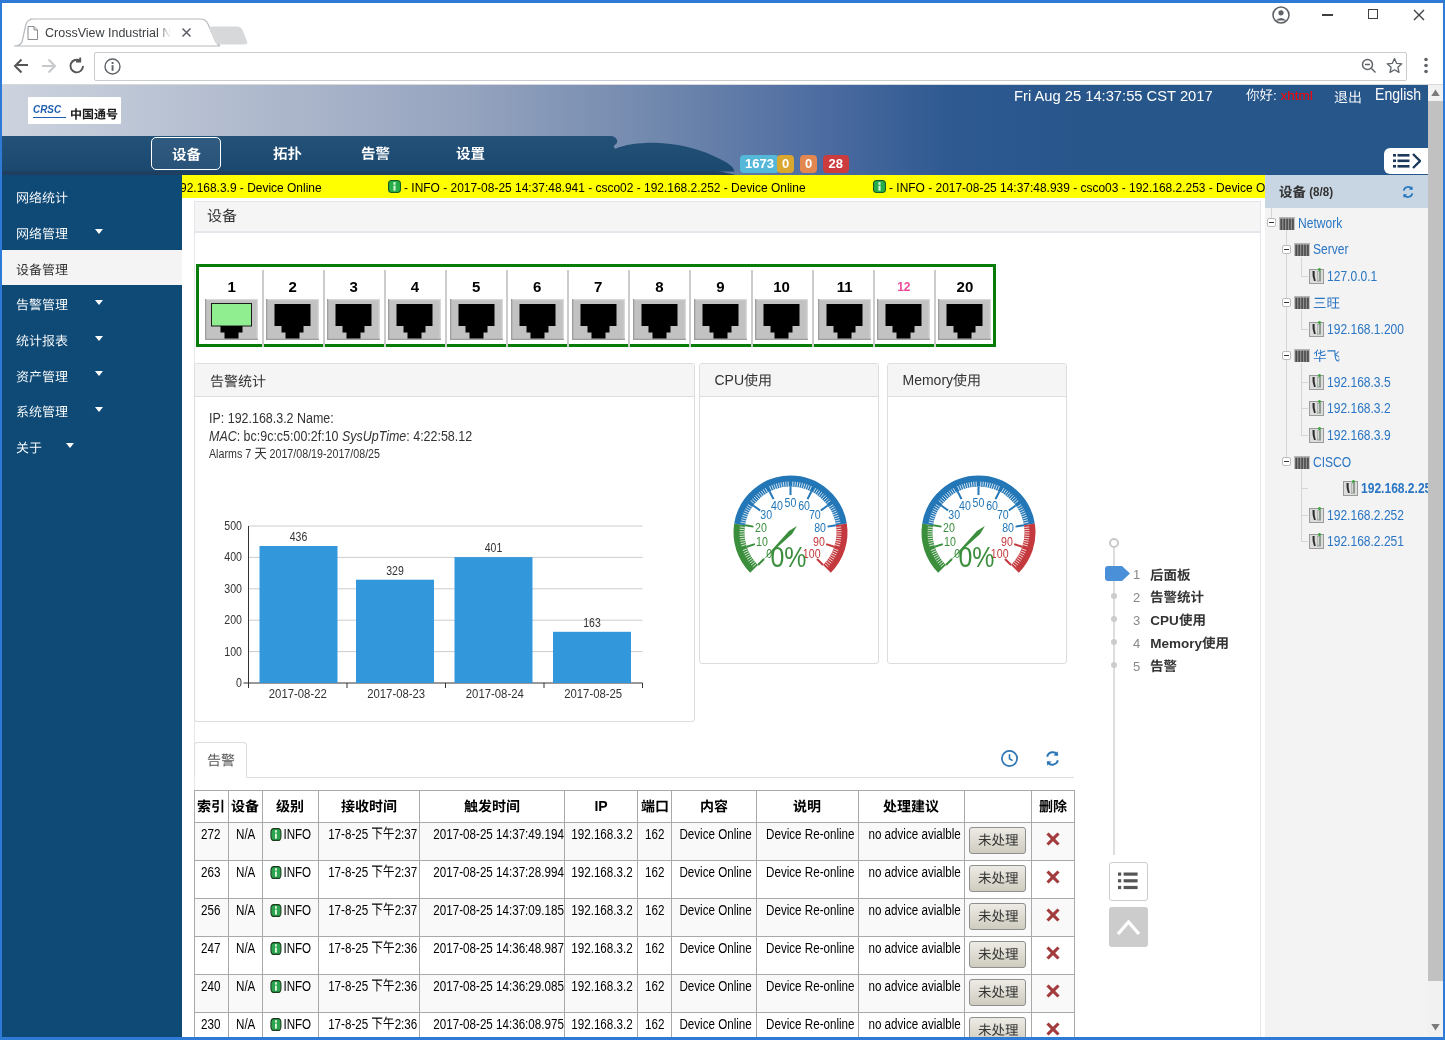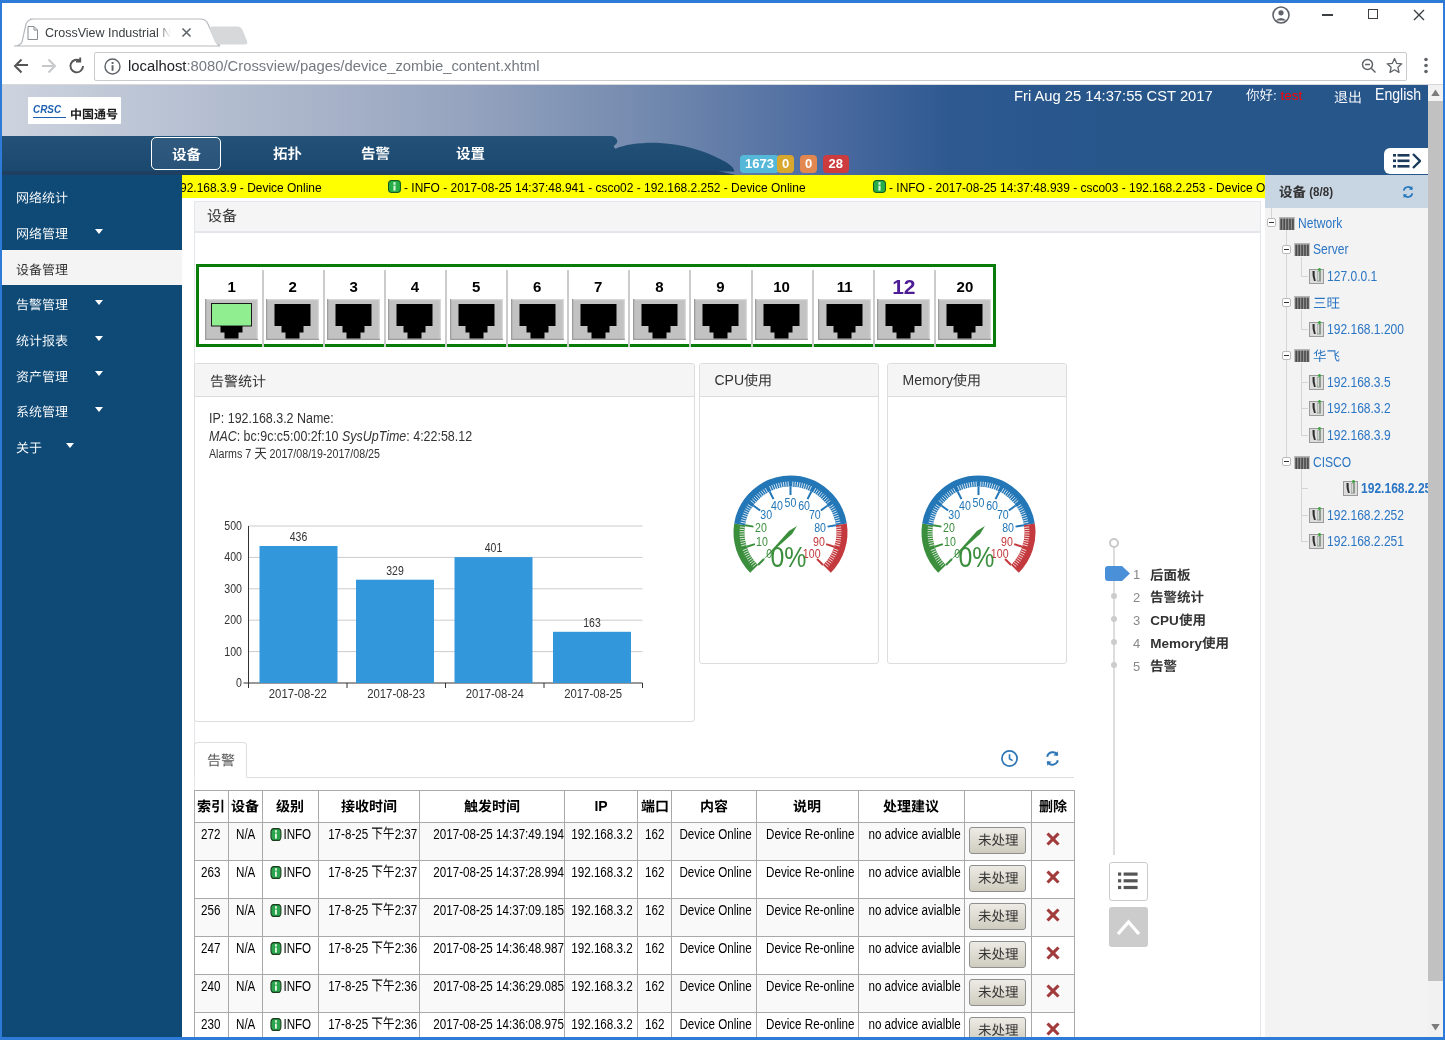--- a/index.html
+++ b/index.html
@@ -62,21 +62,20 @@
       <path d="M15,9 A6.3,6.3 0 1 1 12.2,3.8" fill="none" stroke="#555" stroke-width="1.9"></path>
       <path d="M12.2,0.5 V4.6 H8" fill="none" stroke="#555" stroke-width="1.9"></path>
     </svg>
 
 <div class="ab" style="left:94px;top:52px;width:1313px;height:29px;background:#fff;border:1px solid #c9cbce;border-radius:2px;"></div>
 <svg class="ab" style="left:104px;top:58px" width="17" height="17" viewBox="0 0 17 17">
   <circle cx="8.5" cy="8.5" r="7.5" fill="none" stroke="#5f6368" stroke-width="1.4"></circle>
   <rect x="7.6" y="7.2" width="1.9" height="5.6" fill="#5f6368"></rect>
       <rect x="7.6" y="4" width="1.9" height="2" fill="#5f6368"></rect>
 </svg>
-<div class="ab" style="left:128px;top:57px;font-size:15.5px;color:#202124;white-space:nowrap;"><span class="n" style="transform:scaleX(0.955)">localhost<span style="color:#757a80">:8080/Crossview/pages/device_zombie_content.xhtml</span></span></div>
 <svg class="ab" style="left:1361px;top:58px" width="16" height="16" viewBox="0 0 16 16">
       <circle cx="6.5" cy="6.5" r="5" fill="none" stroke="#5f6368" stroke-width="1.5"></circle>
       <path d="M10.3,10.3 L14.5,14.5" stroke="#5f6368" stroke-width="1.5"></path>
       <path d="M4,6.5 H9" stroke="#5f6368" stroke-width="1.5"></path>
     </svg>
 <svg class="ab" style="left:1386px;top:57px" width="17" height="17" viewBox="0 0 17 17">
       <path d="M8.5,1.5 L10.6,6.3 L15.8,6.8 L11.9,10.3 L13,15.4 L8.5,12.8 L4,15.4 L5.1,10.3 L1.2,6.8 L6.4,6.3 Z" fill="none" stroke="#5f6368" stroke-width="1.3" stroke-linejoin="round"></path>
     </svg>
 <svg class="ab" style="left:1424px;top:57px" width="4" height="17" viewBox="0 0 4 17">
       <circle cx="2" cy="2.5" r="1.8" fill="#5f6368"></circle>
@@ -109,21 +108,21 @@
         <use href="#b4e2d"></use>
         <use href="#b56fd" x="1000"></use>
         <use href="#b901a" x="2000"></use>
         <use href="#b53f7" x="3000"></use>
       </svg></div>
 
 <div class="ab" style="left:1014px;top:87px;font-size:15.5px;color:#fff;"><span class="n" style="transform:scaleX(0.95)">Fri Aug 25 14:37:55 CST 2017</span></div>
 <div class="ab" style="left:1246px;top:88px;font-size:13.5px;color:#fff;"><svg class="z" style="width:27.0px;height:13.5px" fill="#fff" viewBox="0 0 2000 1000">
         <use href="#r4f60"></use>
         <use href="#r597d" x="1000"></use>
-      </svg>: <span style="color:#f00">test</span></div>
+      </svg>: <span style="color:#f00">xhtml</span></div>
 <div class="ab" style="left:1334px;top:88px;"><svg class="z" style="width:28.0px;height:14.0px" fill="#fff" viewBox="0 0 2000 1000">
         <use href="#r9000"></use>
         <use href="#r51fa" x="1000"></use>
       </svg></div>
 <div class="ab" style="left:1375px;top:86px;font-size:16px;color:#fff;"><span class="n" style="transform:scaleX(0.88)">English</span></div>
 
 <div class="ab" style="left:151px;top:137px;width:70px;height:33px;border:1px solid #fff;border-radius:5px;background:rgba(255,255,255,0.06);text-align:center;line-height:31px;"><svg class="z" style="width:29.0px;height:14.5px" fill="#fff" viewBox="0 0 2000 1000">
         <use href="#b8bbe"></use>
         <use href="#b5907" x="1000"></use>
       </svg></div>
@@ -343,21 +342,21 @@
         <div style="font-size:15px;font-weight:bold;color:#000;line-height:34.5px;height:29px">11</div>
         <svg style="width:53px;height:41px;display:block;margin:0 auto" viewBox="0 0 53 41">
           <rect x="0" y="0" width="53" height="41" fill="#c2c2c2"></rect>
           <path d="M0,0 H53 V41 H51.7 V1.3 H0 Z" fill="#d8d8d8"></path>
           <path d="M0,41 H53 V39.7 H1.3 V0 H0 Z" fill="#9d9d9d"></path>
           <path d="M8.5,5 H44.5 V27 H37.5 V33.5 H33.5 V39.5 H19.5 V33.5 H15.5 V27 H8.5 Z" fill="#000"></path>
         </svg>
       </div>
       <div class="ab" style="left:674.3px;top:3px;width:2px;height:77.5px;background:#ccc"></div>
       <div class="ab" style="left:675.3px;top:3px;width:60.1px;height:77.5px;text-align:center;">
-        <div style="font-size:21px;font-weight:bold;color:#4c1d95;line-height:34.5px;height:29px">12</div>
+        <div style="font-size:12px;font-weight:bold;color:#ec4899;line-height:34.5px;height:29px">12</div>
         <svg style="width:53px;height:41px;display:block;margin:0 auto" viewBox="0 0 53 41">
           <rect x="0" y="0" width="53" height="41" fill="#c2c2c2"></rect>
           <path d="M0,0 H53 V41 H51.7 V1.3 H0 Z" fill="#d8d8d8"></path>
           <path d="M0,41 H53 V39.7 H1.3 V0 H0 Z" fill="#9d9d9d"></path>
           <path d="M8.5,5 H44.5 V27 H37.5 V33.5 H33.5 V39.5 H19.5 V33.5 H15.5 V27 H8.5 Z" fill="#000"></path>
         </svg>
       </div>
       <div class="ab" style="left:735.4px;top:3px;width:2px;height:77.5px;background:#ccc"></div>
       <div class="ab" style="left:736.4px;top:3px;width:60.1px;height:77.5px;text-align:center;">
         <div style="font-size:15px;font-weight:bold;color:#000;line-height:34.5px;height:29px">20</div>

